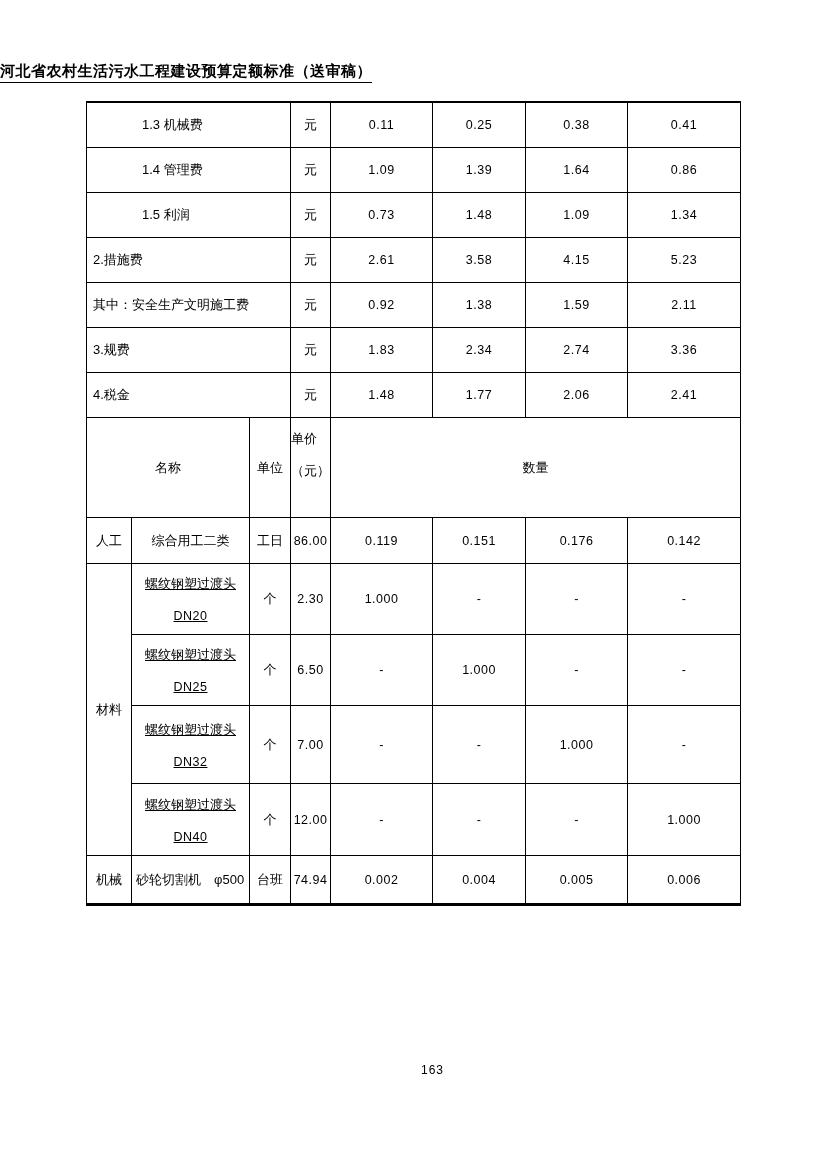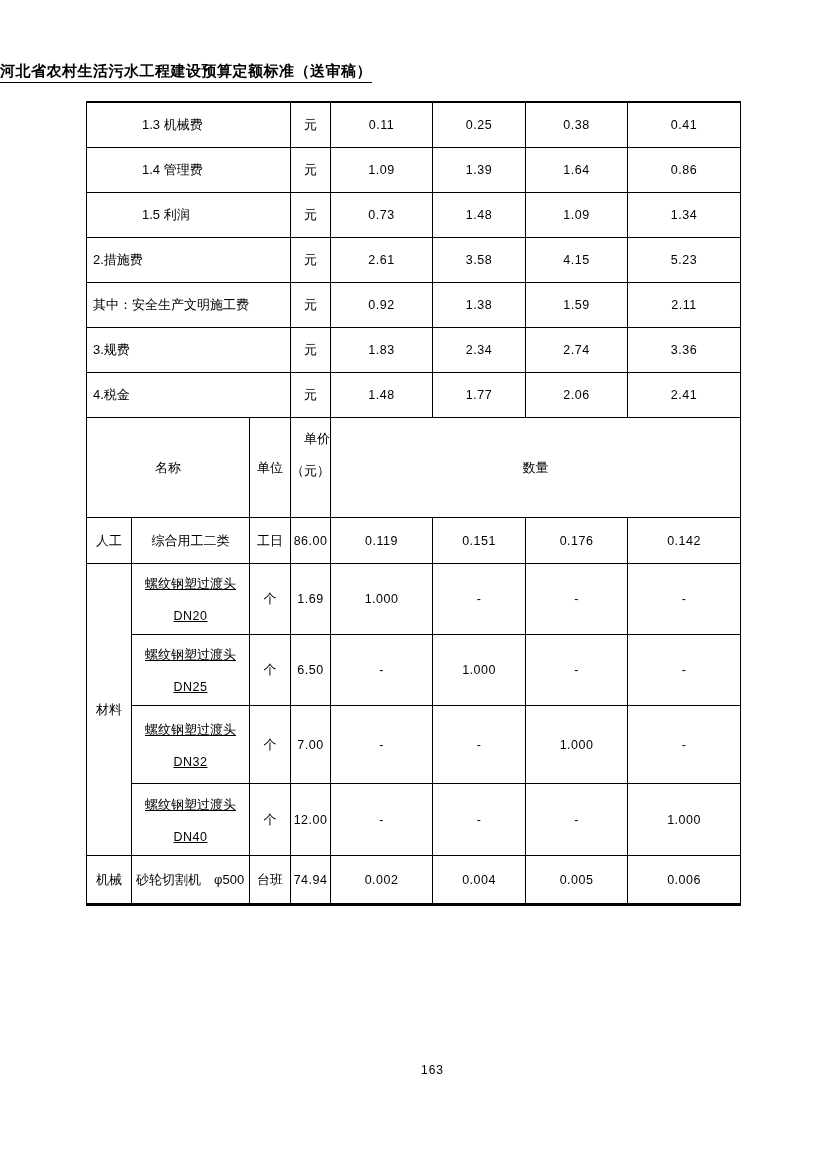--- a/index.html
+++ b/index.html
@@ -27,21 +27,21 @@
   .lbl{text-align:left;padding-left:6px;}
   .indent{padding-left:55px;}
   tr.h44 td{height:44px;}
   tr.hdr td{height:99px;}
   tr.h45 td{height:45px;}
   tr.h70 td{height:70px;}
   tr.h77 td{height:77px;}
   tr.h71 td{height:71px;}
   tr.h47 td{height:47px;}
   .nm2{display:flex;flex-direction:column;align-items:center;justify-content:center;gap:16px;height:100%;text-decoration:underline;}
-  .price-hdr{display:flex;flex-direction:column;align-items:flex-end;justify-content:flex-start;padding-top:12px;gap:14px;height:100%;box-sizing:border-box;}
+  .price-hdr{display:flex;flex-direction:column;align-items:flex-start;justify-content:flex-start;padding-top:12px;gap:14px;height:100%;box-sizing:border-box;}
   .name-left{text-align:left;padding-left:4px;}
   .pagenum{
     position:absolute;top:1063px;left:0;width:100%;
     text-align:center;font-size:12px;letter-spacing:1px;margin-left:21px;
   }
 </style>
 </head>
 <body>
 
 <div class="page">
@@ -145,21 +145,21 @@
 
       <tr class="h70">
         <td rowspan="4">材料</td>
         <td>
           <div class="nm2">
             <span>螺纹钢塑过渡头</span>
             <span class="num">DN20</span>
           </div>
         </td>
         <td>个</td>
-        <td class="num">1.69</td>
+        <td class="num">2.30</td>
         <td class="num">1.000</td>
         <td class="num">-</td>
         <td class="num">-</td>
         <td class="num">-</td>
       </tr>
       <tr class="h70">
         <td>
           <div class="nm2">
             <span>螺纹钢塑过渡头</span>
             <span class="num">DN25</span>

